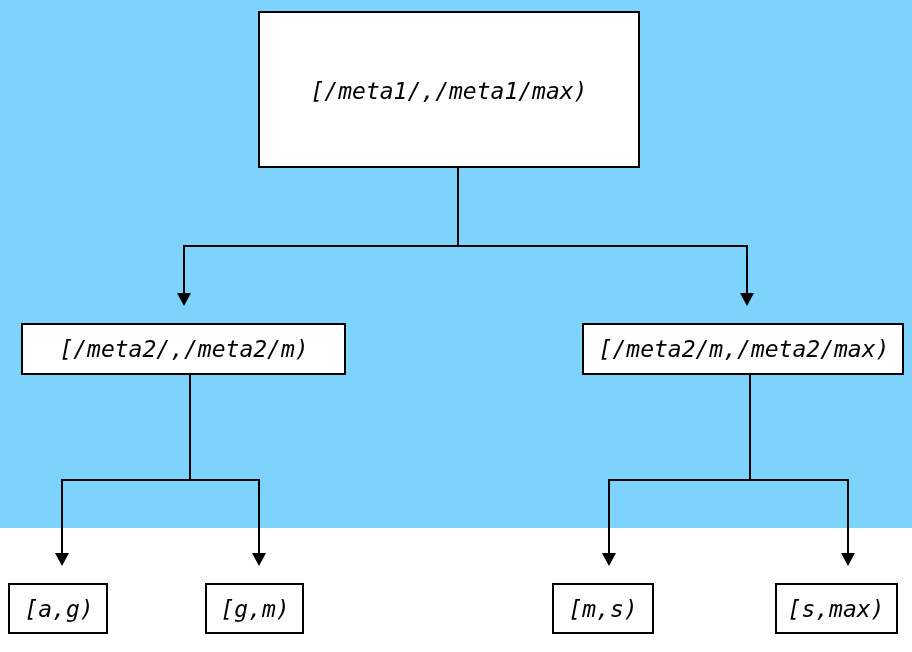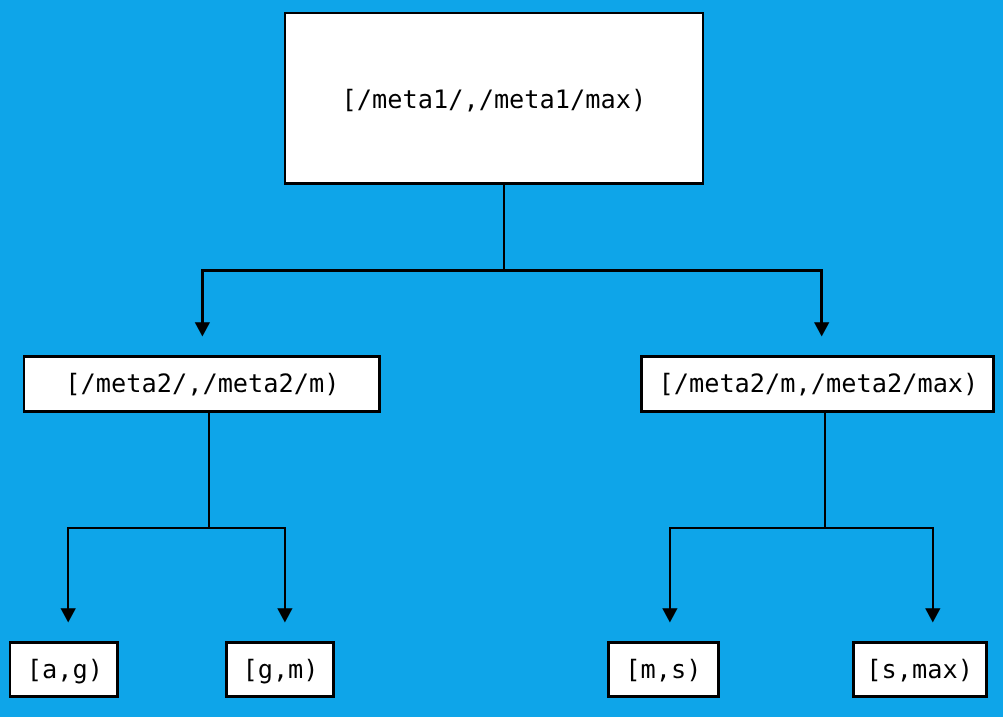--- a/index.html
+++ b/index.html
@@ -10,22 +10,23 @@
   }
   body {
     width: 912px;
     height: 652px;
     overflow: hidden;
     font-family: "DejaVu Sans Mono", monospace;
   }
   #diagram-root {
     position: relative;
     width: 912px;
-    height: 652px;
-    background: #0ea5e9;
+    height: 528px;
+    background: #7dd3fc;
+    font-style: italic;
   }
   #tree-svg {
     position: absolute;
     top: 0;
     left: 0;
     width: 912px;
     height: 652px;
     display: block;
   }
   .node-box {

